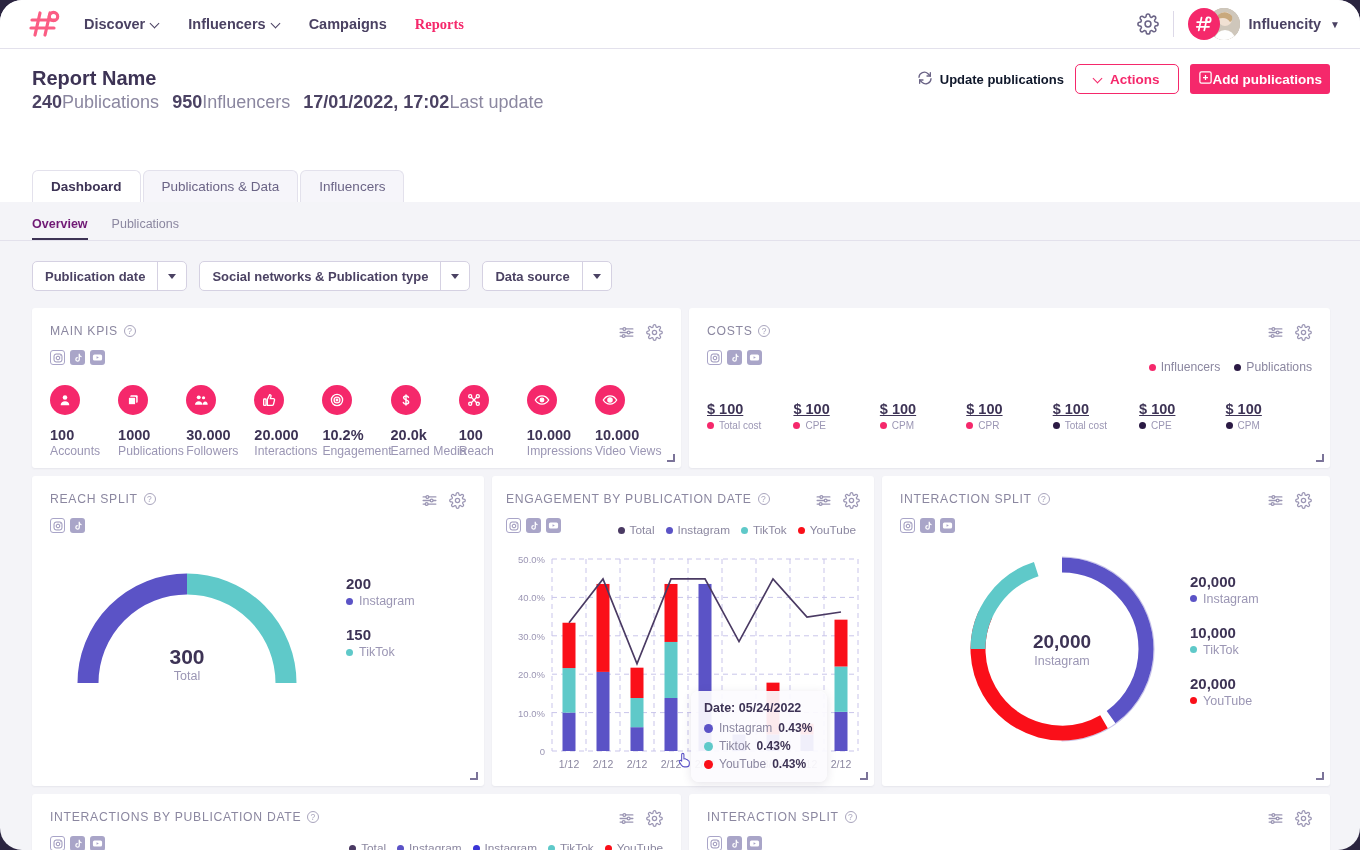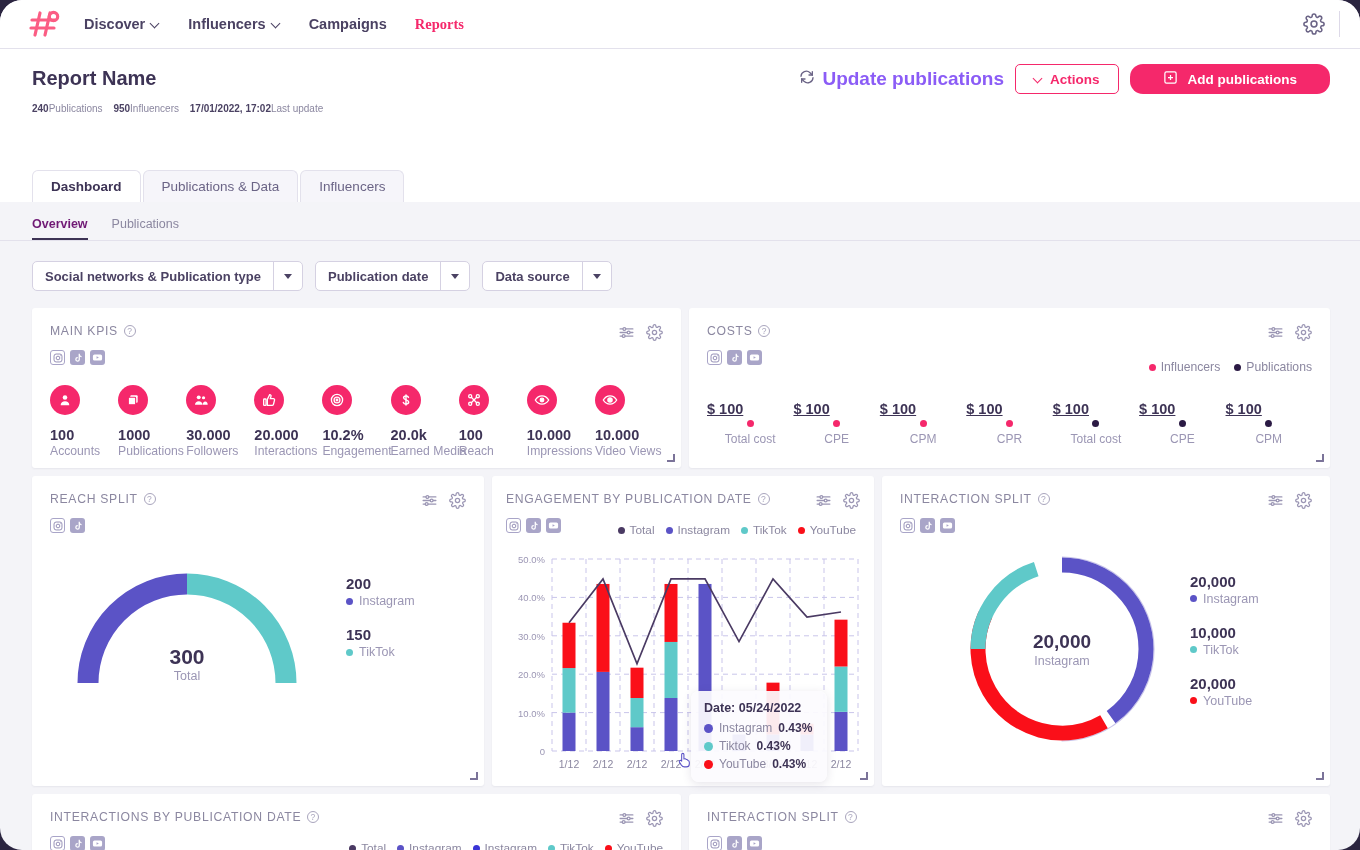--- a/index.html
+++ b/index.html
@@ -58,41 +58,41 @@
   .account-name { font-size: 14.5px; font-weight: bold; color: #4b4263; }
 
   
   .report-head {
     padding: 16px 30px 0 32px;
     background: #ffffff;
     position: relative;
     height: 83px;
   }
   .rh-title { font-size: 20px; font-weight: bold; color: #3d3355; line-height: 26px; }
-  .rh-meta { font-size: 10px; color: #8b87a0; margin-top: 12px; }
+  .rh-meta { font-size: 18px; color: #8b87a0; margin-top: 1px; }
   .rh-meta b { color: #4b4263; font-weight: bold; }
   .rh-meta .grp { margin-right: 8px; }
   .rh-actions {
     position: absolute; right: 30px; top: 15px;
     display: flex; align-items: center; gap: 11px;
   }
   .link-btn {
     display: flex; align-items: center; gap: 7px;
-    font-size: 19px; font-weight: bold; color: #8b5cf6; cursor: pointer;
+    font-size: 13px; font-weight: bold; color: #0f172a; cursor: pointer;
     background: none; border: none; font-family: inherit;
   }
   .btn-outline {
     display: flex; align-items: center; justify-content: center; gap: 7px;
     height: 30px; padding: 0 18px; border-radius: 5px;
     border: 1px solid #f5286b; background: #fff; color: #f5286b;
     font-size: 13.5px; font-weight: bold; cursor: pointer; font-family: inherit;
   }
   .btn-solid {
-    display: flex; align-items: center; justify-content: center; gap: 10px;
-    height: 30px; padding: 0 33px; border-radius: 13px;
+    display: flex; align-items: center; justify-content: center; gap: 0;
+    height: 30px; padding: 0 8px; border-radius: 3px;
     border: none; background: #f5286b; color: #fff;
     font-size: 13.5px; font-weight: bold; cursor: pointer; font-family: inherit;
   }
   .rh-sub {
     position: absolute; right: 30px; top: 98px;
     font-size: 12px; color: #8b87a0;
   }
   .rh-sub b { color: #4b4263; }
 
   
@@ -184,21 +184,21 @@
   
   .cost-legend {
     position: absolute; right: 18px; top: 52px;
     display: flex; gap: 14px; font-size: 12.2px; color: #8b87a0;
   }
   .lg { display: flex; align-items: center; gap: 5px; }
   .dot { width: 7px; height: 7px; border-radius: 50%; display: inline-block; }
   .costs { display: flex; margin-top: 36px; }
   .cost { flex: 1 1 0; min-width: 0; }
   .cost-val { font-size: 14.5px; font-weight: bold; color: #3d3355; text-decoration: underline; }
-  .cost-lbl { font-size: 12px; color: #9b96b4; margin-top: 3px; display: flex; align-items: center; gap: 5px; flex-direction: column; }
+  .cost-lbl { font-size: 10px; color: #9b96b4; margin-top: 3px; display: flex; align-items: center; gap: 5px; }
 
   
   .gauge-body { display: flex; align-items: center; padding-top: 28px; }
   .gauge-holder { position: relative; width: 250px; height: 130px; margin-left: 12px; }
   .gauge-center {
     position: absolute; left: 0; right: 0; bottom: 8px; text-align: center;
   }
   .gauge-num { font-size: 21px; font-weight: bold; color: #3d3355; }
   .gauge-sub { font-size: 12.5px; color: #9b96b4; }
   .split-legend { margin-left: 34px; }
@@ -269,20 +269,45 @@
       </div>
     </div>
     <div class="nav-right">
       <div class="gear-btn">
         <svg viewBox="0 0 24 24" width="22" height="22" fill="none" stroke="#6b6486" stroke-width="1.7">
           <circle cx="12" cy="12" r="3.2"></circle>
           <path d="M19.4 15a1.6 1.6 0 0 0 .3 1.8l.1.1a2 2 0 1 1-2.8 2.8l-.1-.1a1.6 1.6 0 0 0-1.8-.3 1.6 1.6 0 0 0-1 1.5V21a2 2 0 1 1-4 0v-.1A1.6 1.6 0 0 0 9 19.4a1.6 1.6 0 0 0-1.8.3l-.1.1a2 2 0 1 1-2.8-2.8l.1-.1a1.6 1.6 0 0 0 .3-1.8 1.6 1.6 0 0 0-1.5-1H3a2 2 0 1 1 0-4h.1A1.6 1.6 0 0 0 4.6 9a1.6 1.6 0 0 0-.3-1.8l-.1-.1a2 2 0 1 1 2.8-2.8l.1.1a1.6 1.6 0 0 0 1.8.3H9a1.6 1.6 0 0 0 1-1.5V3a2 2 0 1 1 4 0v.1a1.6 1.6 0 0 0 1 1.5 1.6 1.6 0 0 0 1.8-.3l.1-.1a2 2 0 1 1 2.8 2.8l-.1.1a1.6 1.6 0 0 0-.3 1.8V9a1.6 1.6 0 0 0 1.5 1H21a2 2 0 1 1 0 4h-.1a1.6 1.6 0 0 0-1.5 1z"></path>
         </svg>
       </div>
       <div class="nav-divider"></div>
+      <div class="account">
+        <div class="avatars">
+          <div class="av-photo">
+            <svg viewBox="0 0 32 32" width="32" height="32">
+              <rect width="32" height="32" fill="#cfc7bb"></rect>
+              <circle cx="17" cy="11" r="7" fill="#f0e0d2"></circle>
+              <path d="M6 32 q3-10 11-10 t11 10z" fill="#fefefe"></path>
+              <path d="M10 7 q7-6 14 1 q1 5-2 6 q-4-6-12-3z" fill="#c9a97d"></path>
+            </svg>
+          </div>
+          <div class="av-logo">
+            <svg viewBox="0 0 24 22" width="19" height="18">
+              <g stroke="#ffffff" stroke-width="2.2" fill="none" stroke-linecap="round">
+                <path d="M9.5 3 L6 19"></path>
+                  <path d="M16.5 3 L13 19"></path>
+                <path d="M4 8.5 L19.5 8.5"></path>
+                  <path d="M3.5 14.5 L19 14.5"></path>
+              </g>
+              <circle cx="18.2" cy="5.6" r="2.9" fill="none" stroke="#ffffff" stroke-width="2.2"></circle>
+            </svg>
+          </div>
+        </div>
+        <span class="account-name">Influencity</span>
+        <span style="color:#4b4263;font-size:10px;">▼</span>
+      </div>
     </div>
   </div>
 
   <div class="report-head">
     <div class="rh-title">Report Name</div>
     <div class="rh-meta">
       <span class="grp"><b>240</b><span>Publications</span></span>
       <span class="grp"><b>950</b><span>Influencers</span></span>
       <span class="grp"><b>17/01/2022, 17:02</b><span>Last update</span></span>
     </div>
@@ -335,27 +360,27 @@
   <div class="tabs-rule"></div>
 
   <div class="subtabs">
     <div class="subtab active"><span>Overview</span></div>
     <div class="subtab"><span>Publications</span></div>
   </div>
   <div class="subtabs-rule"></div>
 
   <div class="filters">
     <div class="filter">
-      <div class="filter-label">Social networks &amp; Publication type</div>
+      <div class="filter-label">Publication date</div>
       <div class="filter-arrow">
           <span class="tri-down"></span>
         </div>
     </div>
     <div class="filter">
-      <div class="filter-label">Publication date</div>
+      <div class="filter-label">Social networks &amp; Publication type</div>
       <div class="filter-arrow">
           <span class="tri-down"></span>
         </div>
     </div>
     <div class="filter">
       <div class="filter-label">Data source</div>
       <div class="filter-arrow">
           <span class="tri-down"></span>
         </div>
     </div>

